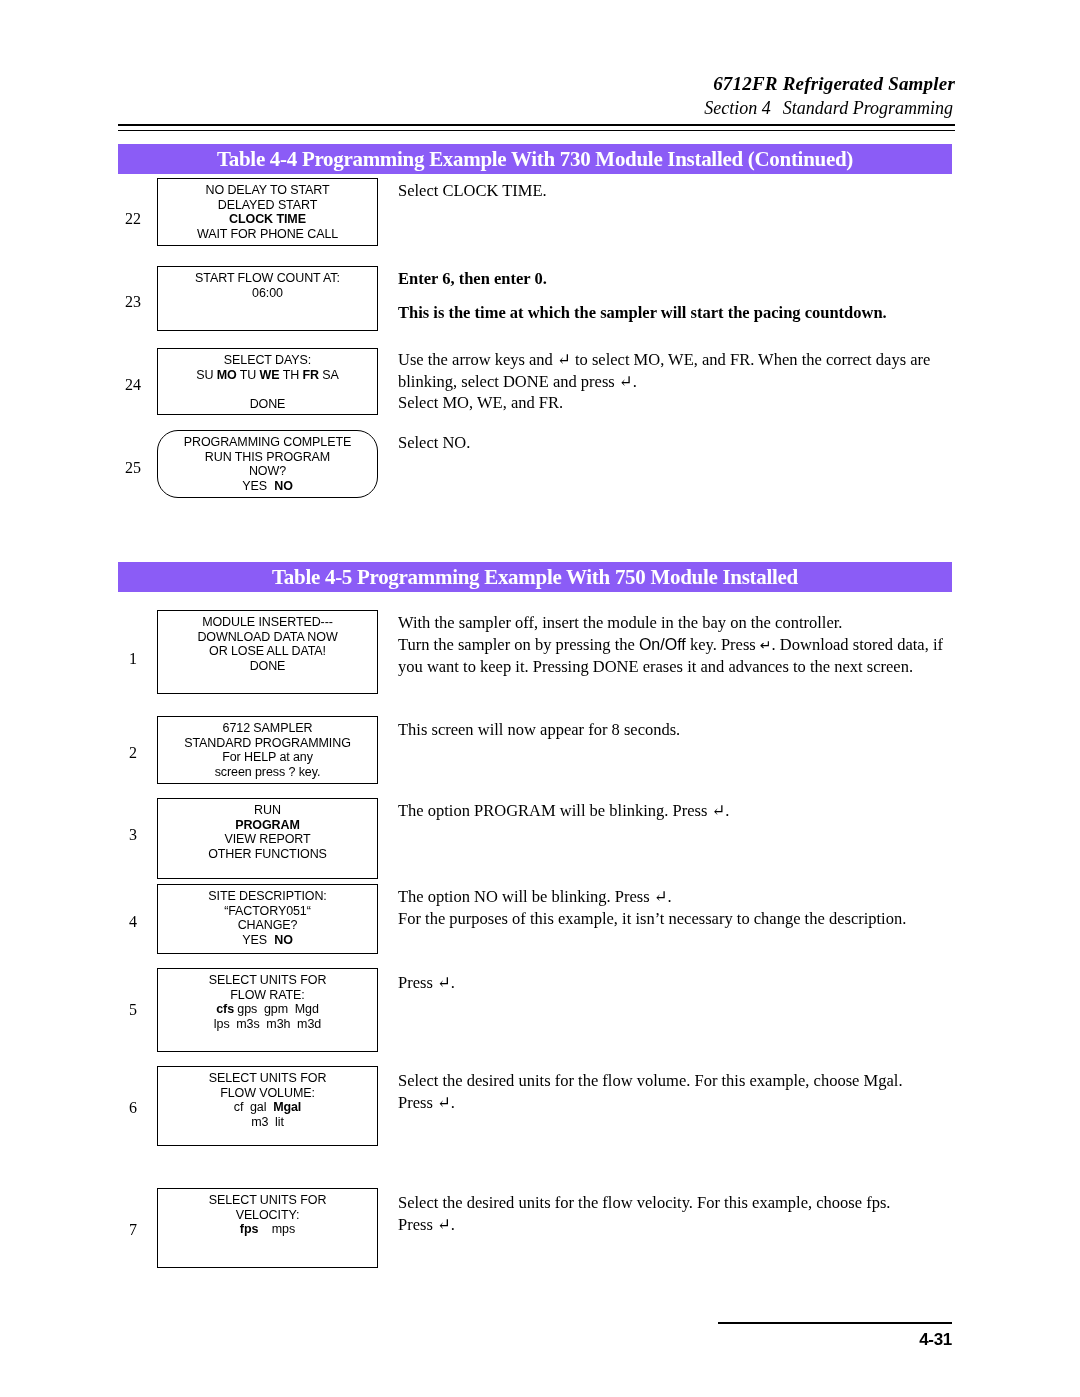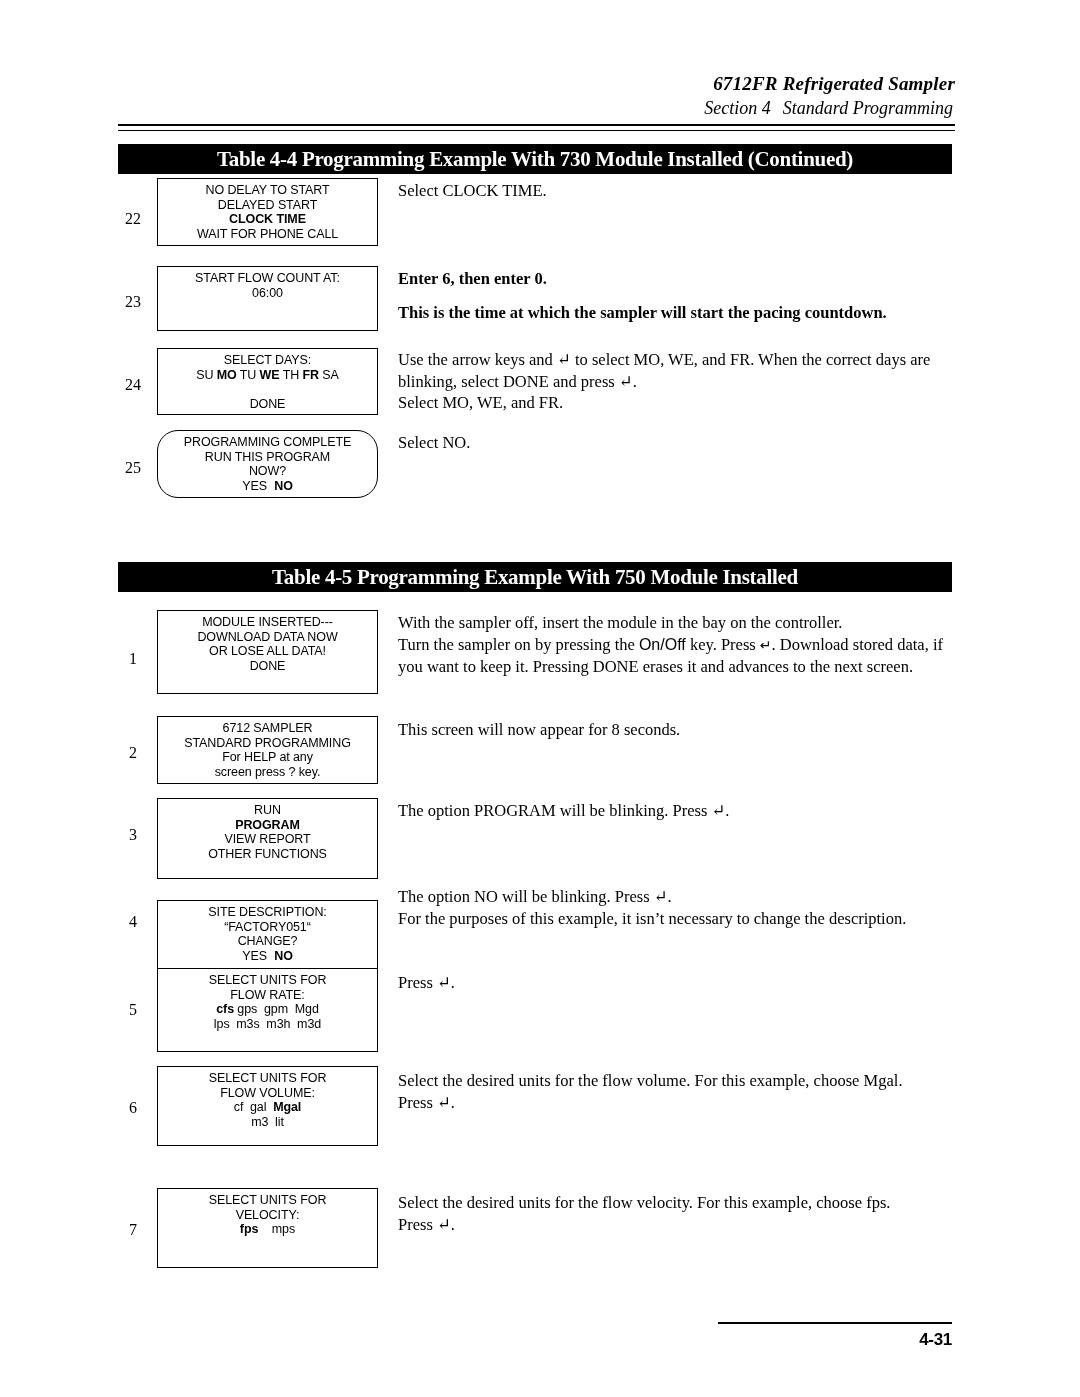--- a/index.html
+++ b/index.html
@@ -49,21 +49,21 @@
     height: 4px;
     border-top: 2px solid #000;
     border-bottom: 1px solid #000;
   }
 
   
   .table-bar {
     position: absolute;
     left: 118px;
     width: 834px;
-    background: #000000;
+    background: #8b5cf6;
     color: #ffffff;
     text-align: center;
     font-family: "Liberation Serif", "DejaVu Serif", serif;
     font-weight: bold;
     font-size: 21px;
     line-height: 30px;
     height: 30px;
     overflow: hidden;
     white-space: nowrap;
     letter-spacing: -0.3px;
@@ -244,21 +244,21 @@
     <div>VIEW REPORT</div>
     <div>OTHER FUNCTIONS</div>
   </div>
   <div class="desc" style="top:2px;">
     <p>The option PROGRAM will be blinking. Press ↵.</p>
   </div>
 </div>
 
 <div class="trow" style="top:884px;">
   <div class="rownum" style="top:29px;">4</div>
-  <div class="screen" style="top:16px; height:70px;">
+  <div class="screen" style="top:0px; height:70px;">
     <div>SITE DESCRIPTION:</div>
     <div>“FACTORY051“</div>
     <div>CHANGE?</div>
     <div>YES<span class="sp"></span> <span class="b">NO</span></div>
   </div>
   <div class="desc" style="top:2px;">
     <p>The option NO will be blinking. Press ↵.</p>
     <p>For the purposes of this example, it isn’t necessary to change the description.</p>
   </div>
 </div>

